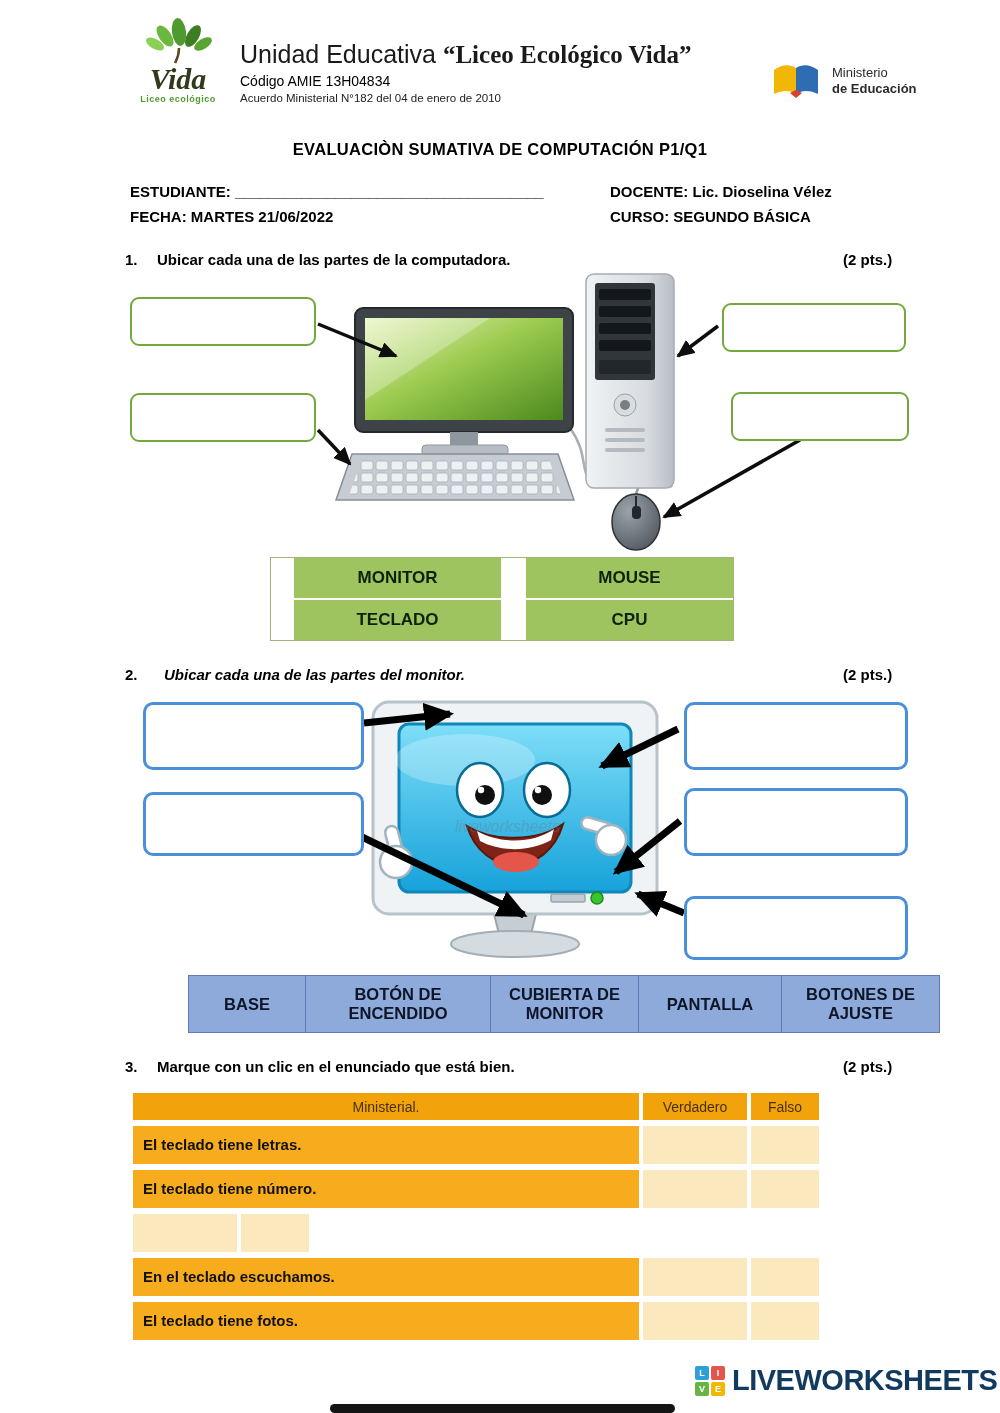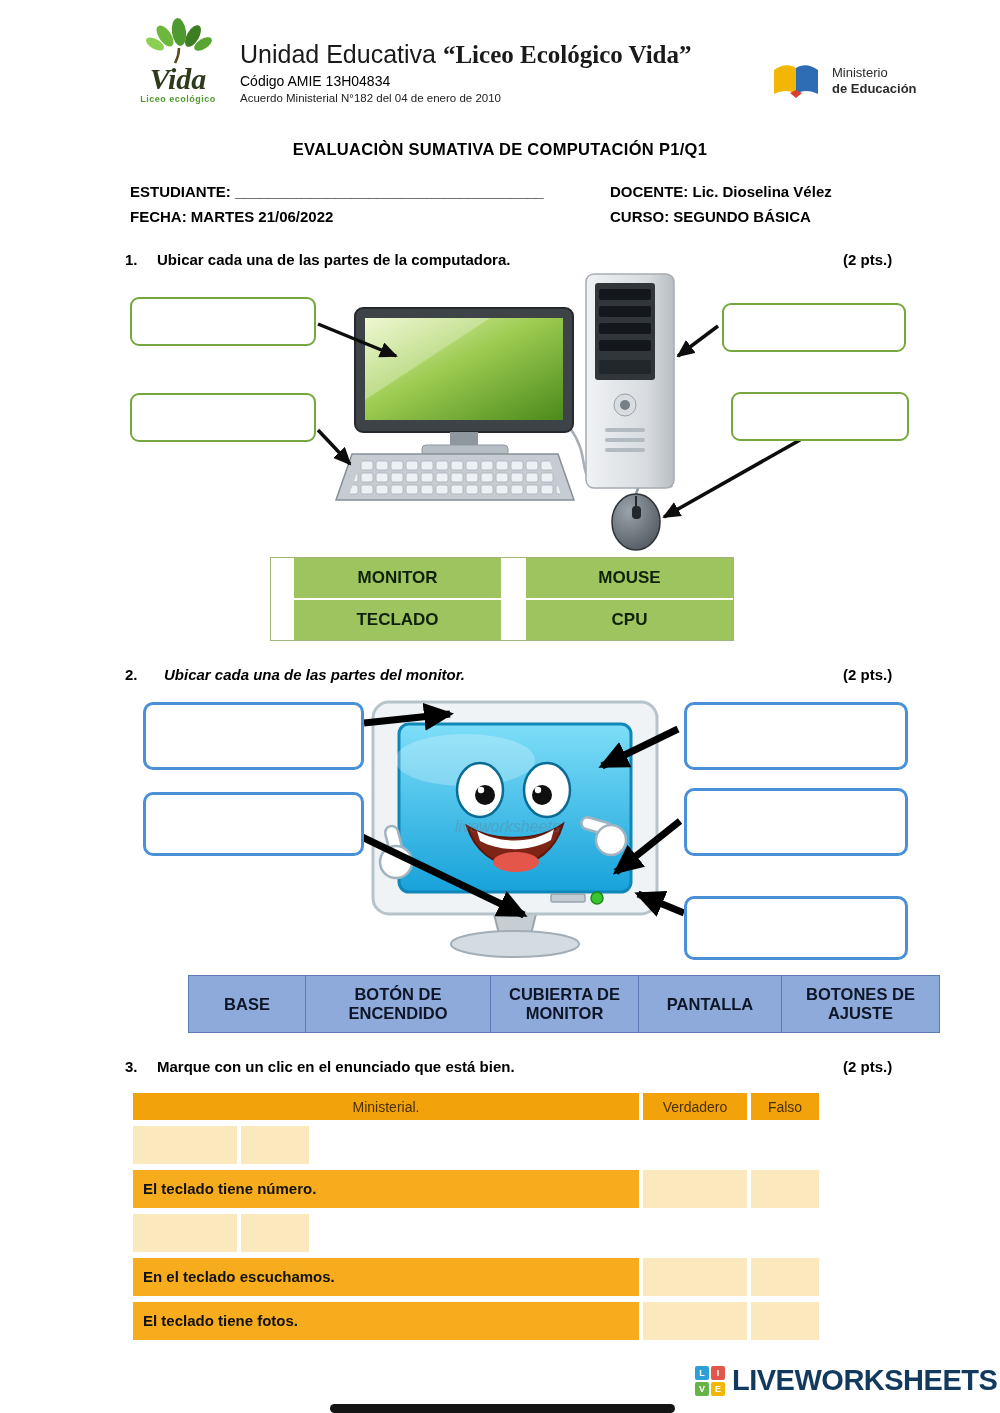--- a/index.html
+++ b/index.html
@@ -245,20 +245,21 @@
   <div class="abs q-head" style="left:157px;top:1058px;">Marque con un clic en el enunciado que está bien.</div>
   <div class="abs q-pts" style="left:843px;top:1058px;">(2 pts.)</div>
 
   <div class="abs q3-table">
     <div class="q3-hrow">
       <div class="q3-hcell w-st">Ministerial.</div>
       <div class="q3-hcell w-vd">Verdadero</div>
       <div class="q3-hcell w-fs">Falso</div>
     </div>
     <div class="q3-row">
+      <div class="q3-st w-st">El teclado tiene letras.</div>
       <div class="q3-ans w-vd"></div>
       <div class="q3-ans w-fs"></div>
     </div>
     <div class="q3-row">
       <div class="q3-st w-st">El teclado tiene número.</div>
       <div class="q3-ans w-vd"></div>
       <div class="q3-ans w-fs"></div>
     </div>
     <div class="q3-row">
       <div class="q3-ans w-vd"></div>

